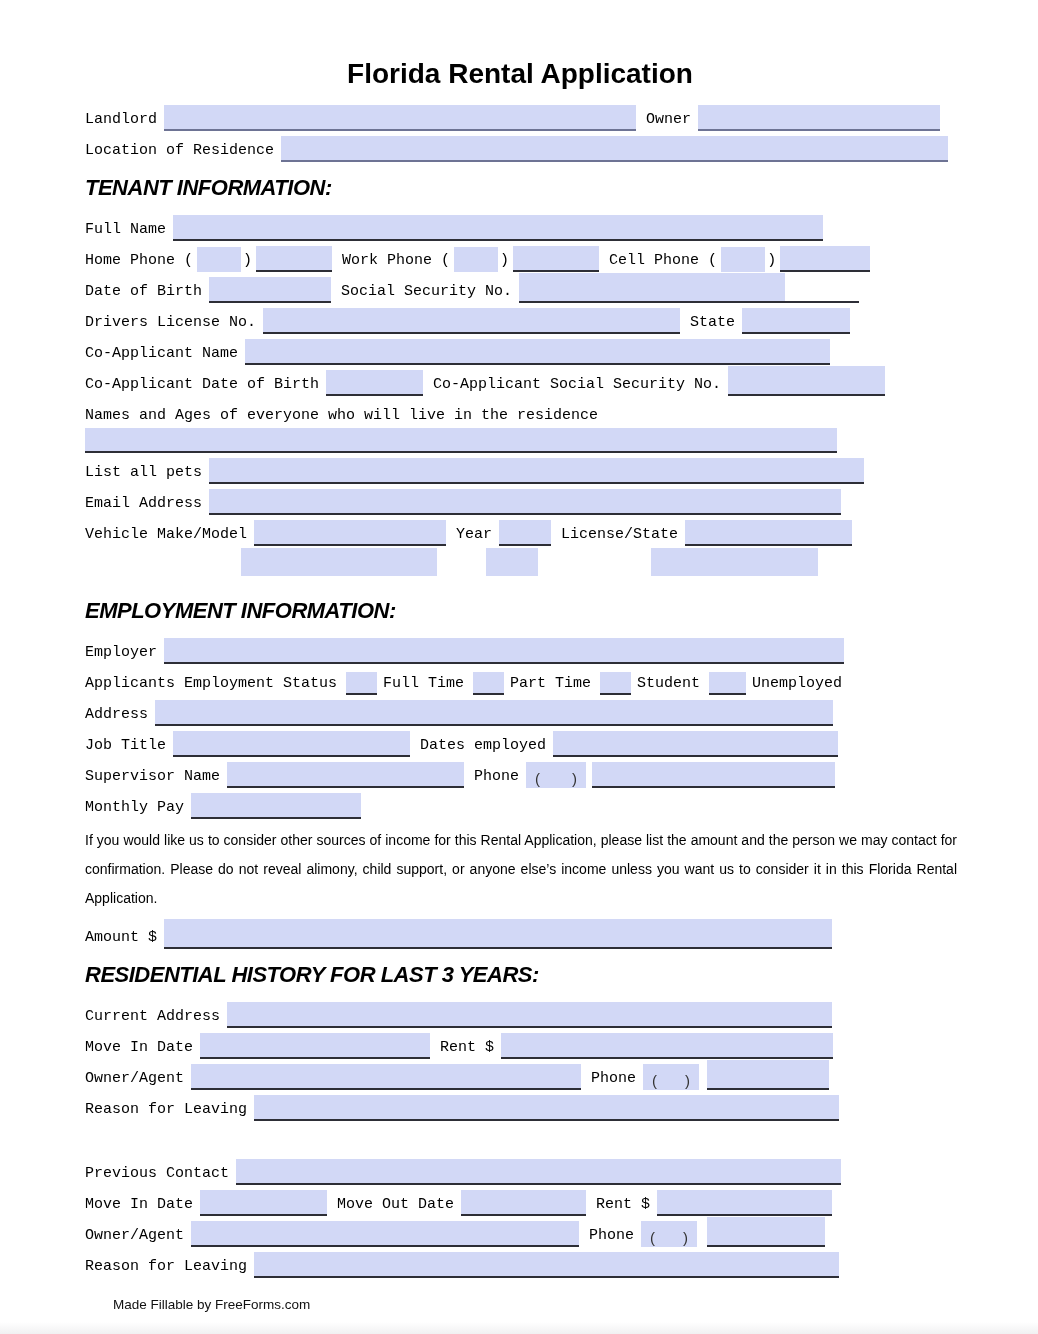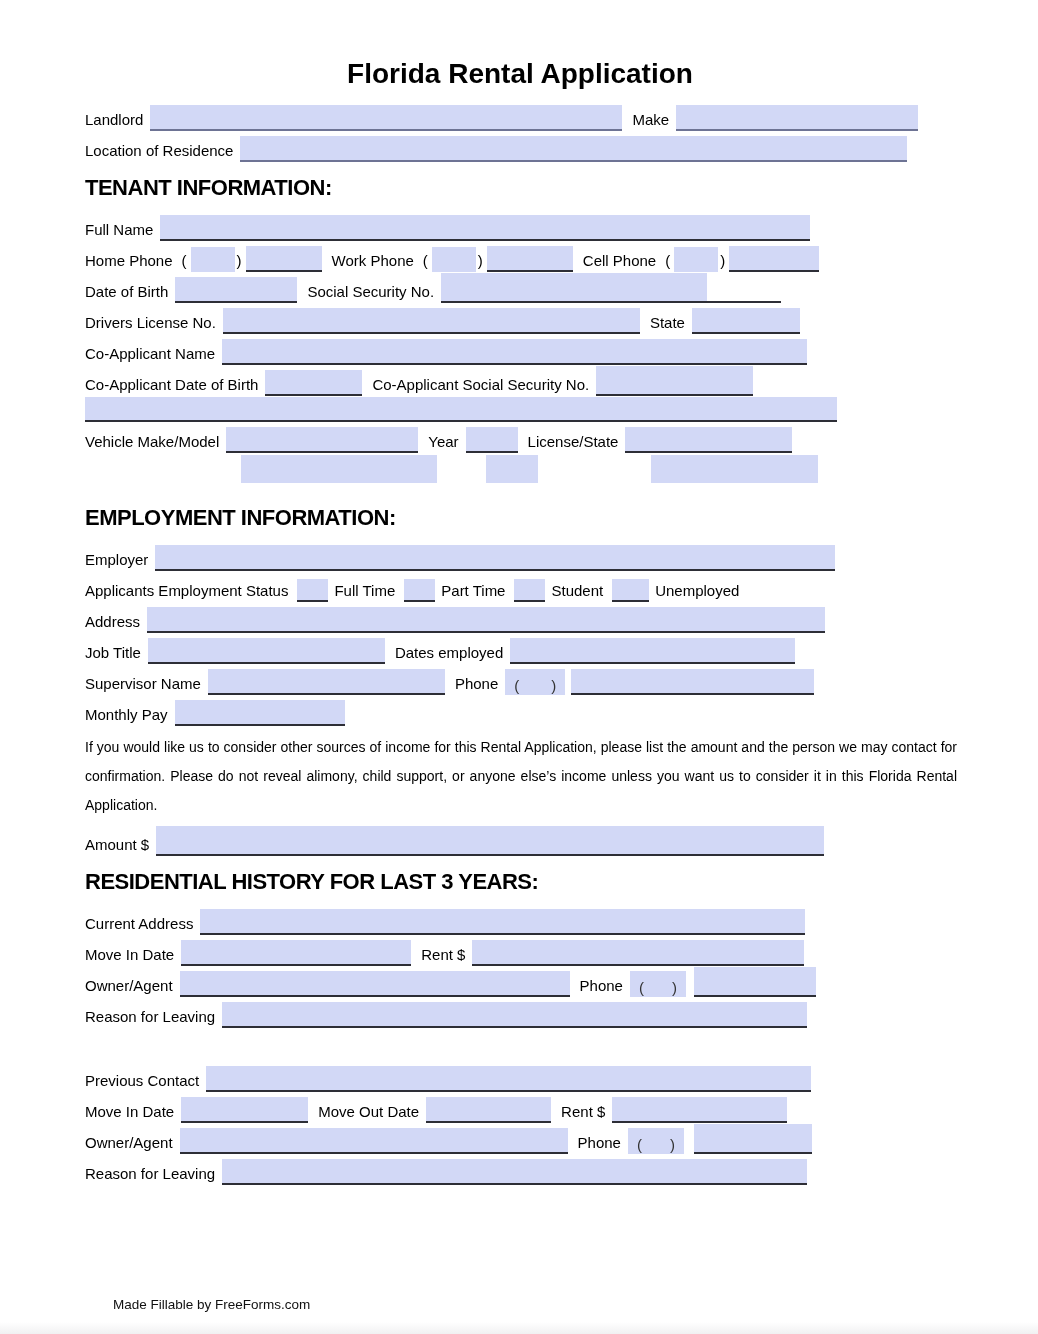--- a/index.html
+++ b/index.html
@@ -12,27 +12,27 @@
     font-family:"Liberation Sans", sans-serif;
     color:#000;
     overflow:hidden;
   }
   .content { padding:0 83px 0 85px; }
   h1.title {
     font-size:28px; font-weight:bold; text-align:center;
     margin:50px 0 10px 0; letter-spacing:0px;
   }
   h2.sec {
-    font-size:22px; font-weight:bold; 
+    font-size:22px; font-weight:bold; font-style:italic;
     margin:13px 0 9px 0; letter-spacing:-0.5px;
   }
   .row { display:flex; align-items:flex-end; height:31px; }
   .row.v2 { height:30px; }
   .row.gap { margin-top:33px; }
-  .lbl { font-size:15px; line-height:20px; padding:0 7px 1px 0; flex-shrink:0; white-space:pre; }
+  .lbl { font-size:15px; line-height:20px; padding:0 7px 1px 0; flex-shrink:0; white-space:pre;font-family:Liberation Mono, monospace; }
   .lbl.ml { margin-left:10px; }
   .lbl.paren { padding:0 4px 1px 2px; }
   .f {
     background:#d2d8f6; border:none; outline:none;
     border-bottom:2px solid #2d2e36;
     height:26px; flex-shrink:0;
     font:15px "Liberation Sans", sans-serif;
     padding:0 4px;
   }
   .f.slate { border-bottom-color:#6d7394; }
@@ -64,21 +64,21 @@
 <body>
 
 <div class="page">
   <div class="content">
 
     <h1 class="title">Florida Rental Application</h1>
 
     <div class="row">
       <span class="lbl">Landlord</span>
       <input class="f slate" style="width: 472px;" aria-label="Landlord">
-      <span class="lbl ml">Make</span>
+      <span class="lbl ml">Owner</span>
       <input class="f slate" style="width: 242px;" aria-label="Date">
     </div>
 
     <div class="row">
       <span class="lbl">Location of Residence</span>
       <input class="f slate" style="width: 667px;" aria-label="Location of Residence">
     </div>
 
     <h2 class="sec">TENANT INFORMATION:</h2>
 
@@ -125,25 +125,36 @@
       <input class="f" style="width: 585px;" aria-label="Co-Applicant Name">
     </div>
 
     <div class="row">
       <span class="lbl">Co-Applicant Date of Birth</span>
       <input class="f" style="width: 97px;" aria-label="Co-Applicant Date of Birth">
       <span class="lbl ml">Co-Applicant Social Security No.</span>
       <input class="f tall" style="width: 157px;" aria-label="Co-Applicant Social Security No.">
     </div>
 
+    <div class="row">
+      <span class="lbl">Names and Ages of everyone who will live in the residence</span>
+    </div>
     <div class="row" style="height:26px">
       <input class="f band" aria-label="Names and Ages of everyone who will live in the residence" style="">
     </div>
 
-
+    <div class="row">
+      <span class="lbl">List all pets</span>
+      <input class="f" style="width: 655px;" aria-label="List all pets">
+    </div>
+
+    <div class="row">
+      <span class="lbl">Email Address</span>
+      <input class="f" style="width: 632px;" aria-label="Email Address">
+    </div>
 
     <div class="row">
       <span class="lbl">Vehicle Make/Model</span>
       <input class="f" style="width: 192px;" aria-label="Vehicle Make/Model">
       <span class="lbl ml">Year</span>
       <input class="f" style="width: 52px;" aria-label="Year">
       <span class="lbl ml">License/State</span>
       <input class="f" style="width: 167px;" aria-label="License/State">
     </div>
 

